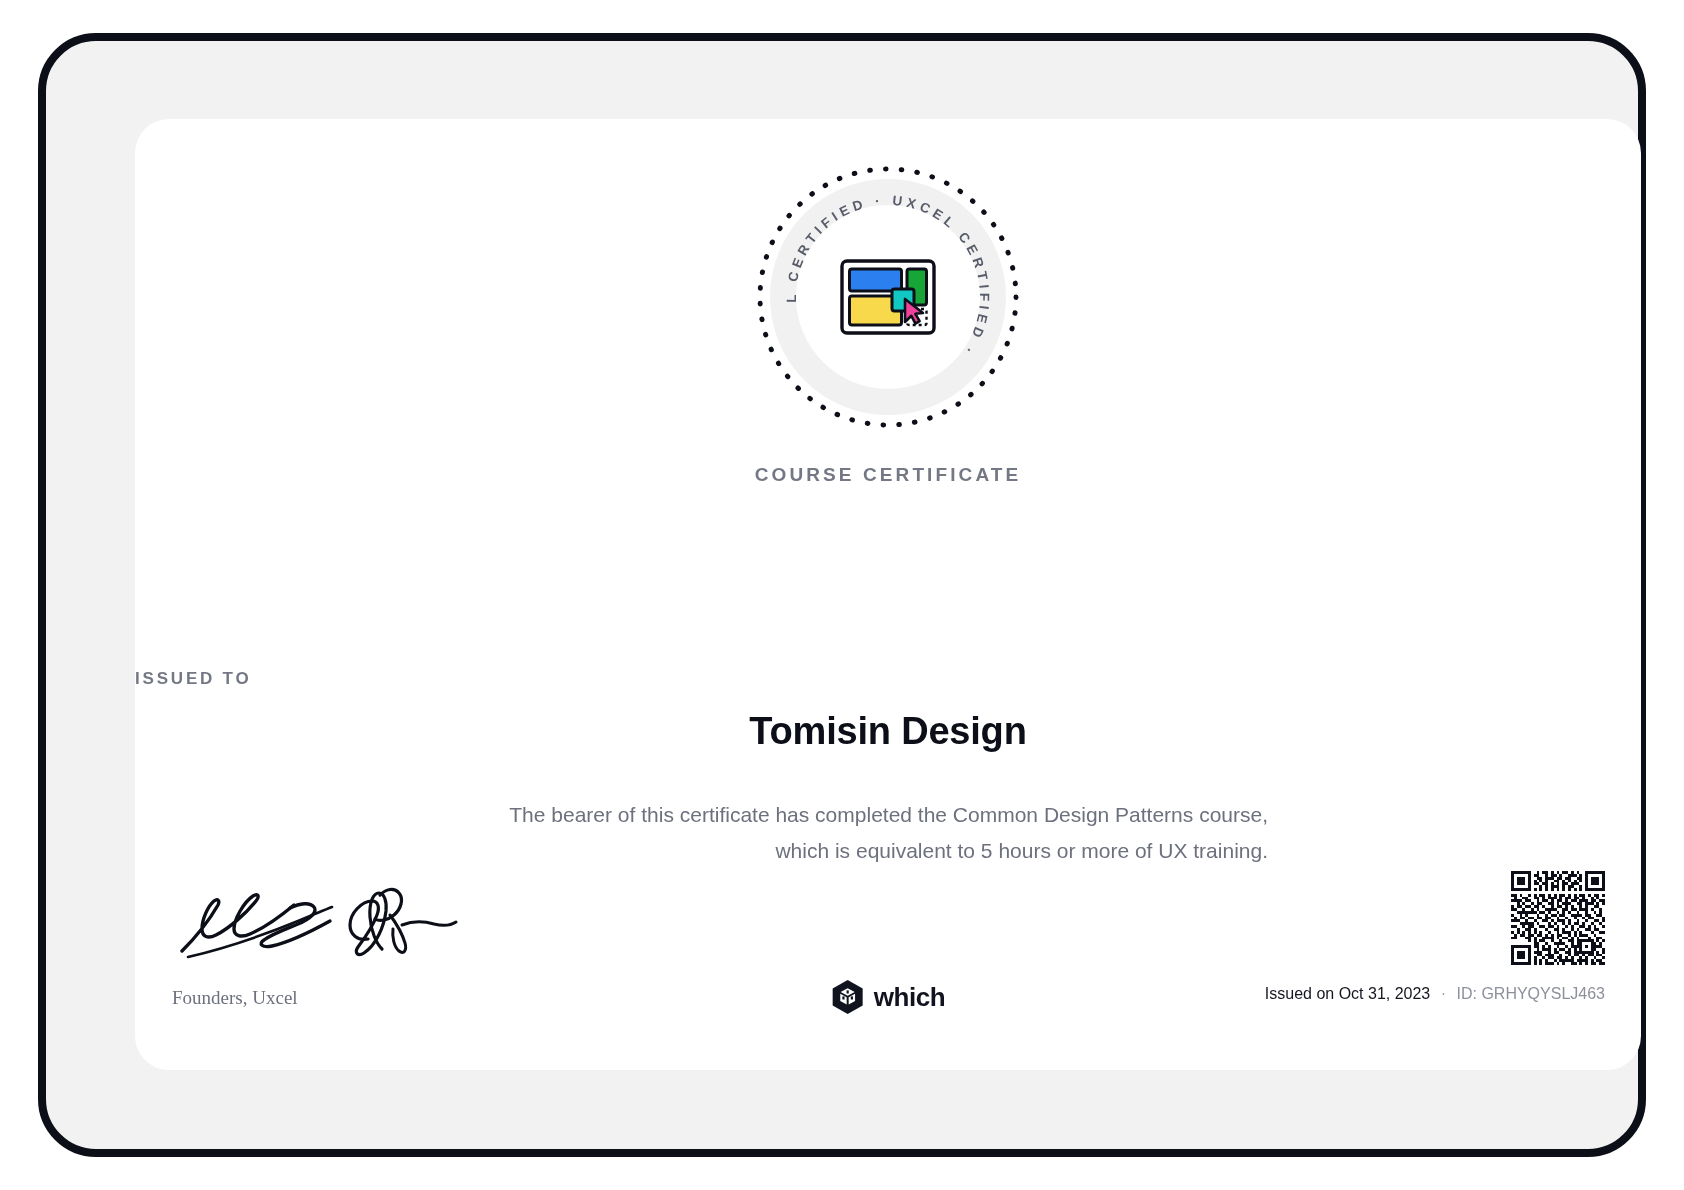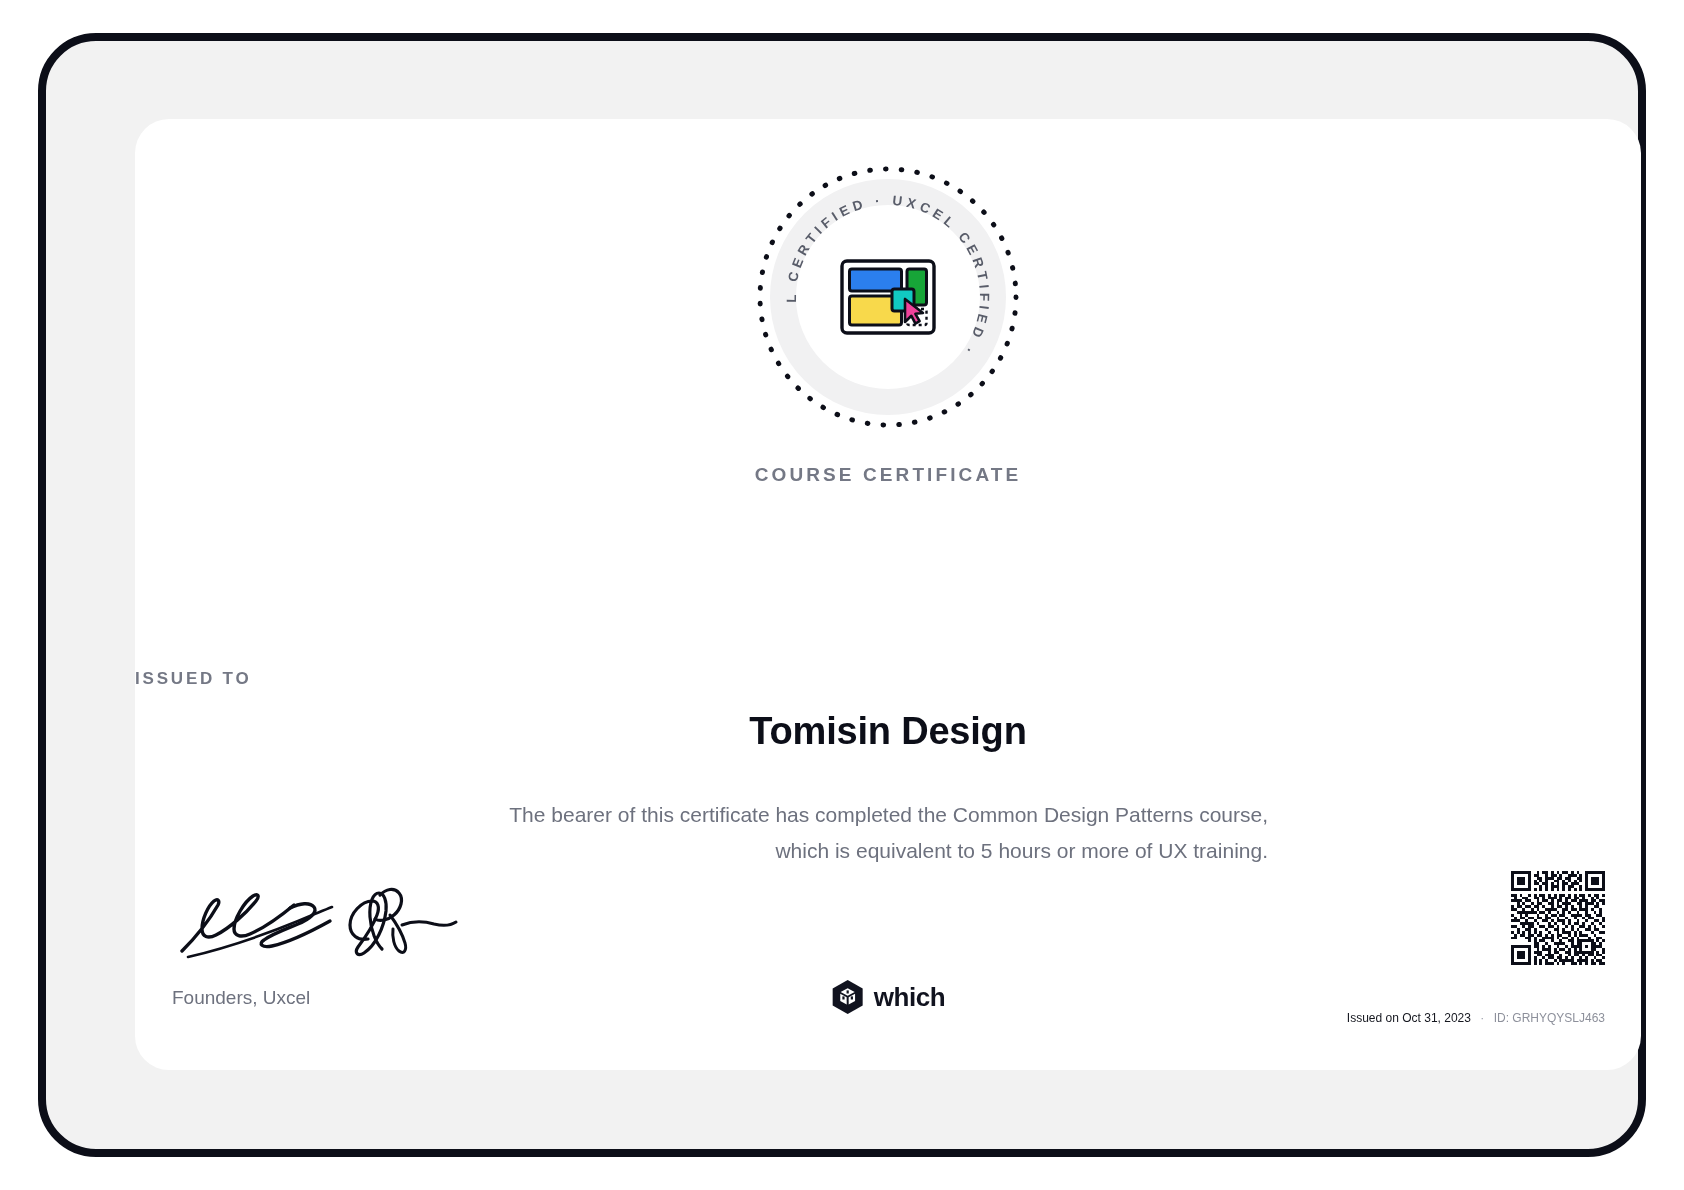--- a/index.html
+++ b/index.html
@@ -113,20 +113,21 @@
     line-height: 36px;
     color: #6d717e;
   }
 
   
   #signature-block {
     position: absolute;
     left: 37px;
     top: 760px;
     width: 330px;
+    font-family: Liberation Serif, serif;
   }
   #signature-image { display: block; width: 290px; height: 88px; }
   #founders-label {
     margin-top: 20px;
     margin-left: 0px;
     font-size: 19px;
     color: #6d717e;
   }
   #brand-logo {
     position: absolute;
@@ -139,22 +140,22 @@
   }
   #brand-logo .brand-text {
     font-size: 26px;
     font-weight: 700;
     color: #11131f;
     letter-spacing: -0.4px;
   }
   #issue-meta {
     position: absolute;
     right: 36px;
-    top: 892px;
-    font-size: 12px;
+    top: 866px;
+    font-size: 16px;
     white-space: nowrap;
   }
   #issue-meta .issued-on { color: #15171f; }
   #issue-meta .dot-sep { color: #9a9da8; padding: 0 6px; }
   #issue-meta .cert-id { color: #8d909b; }
   #qr-code {
     position: absolute;
     right: 36px;
     top: 752px;
     width: 94px;

